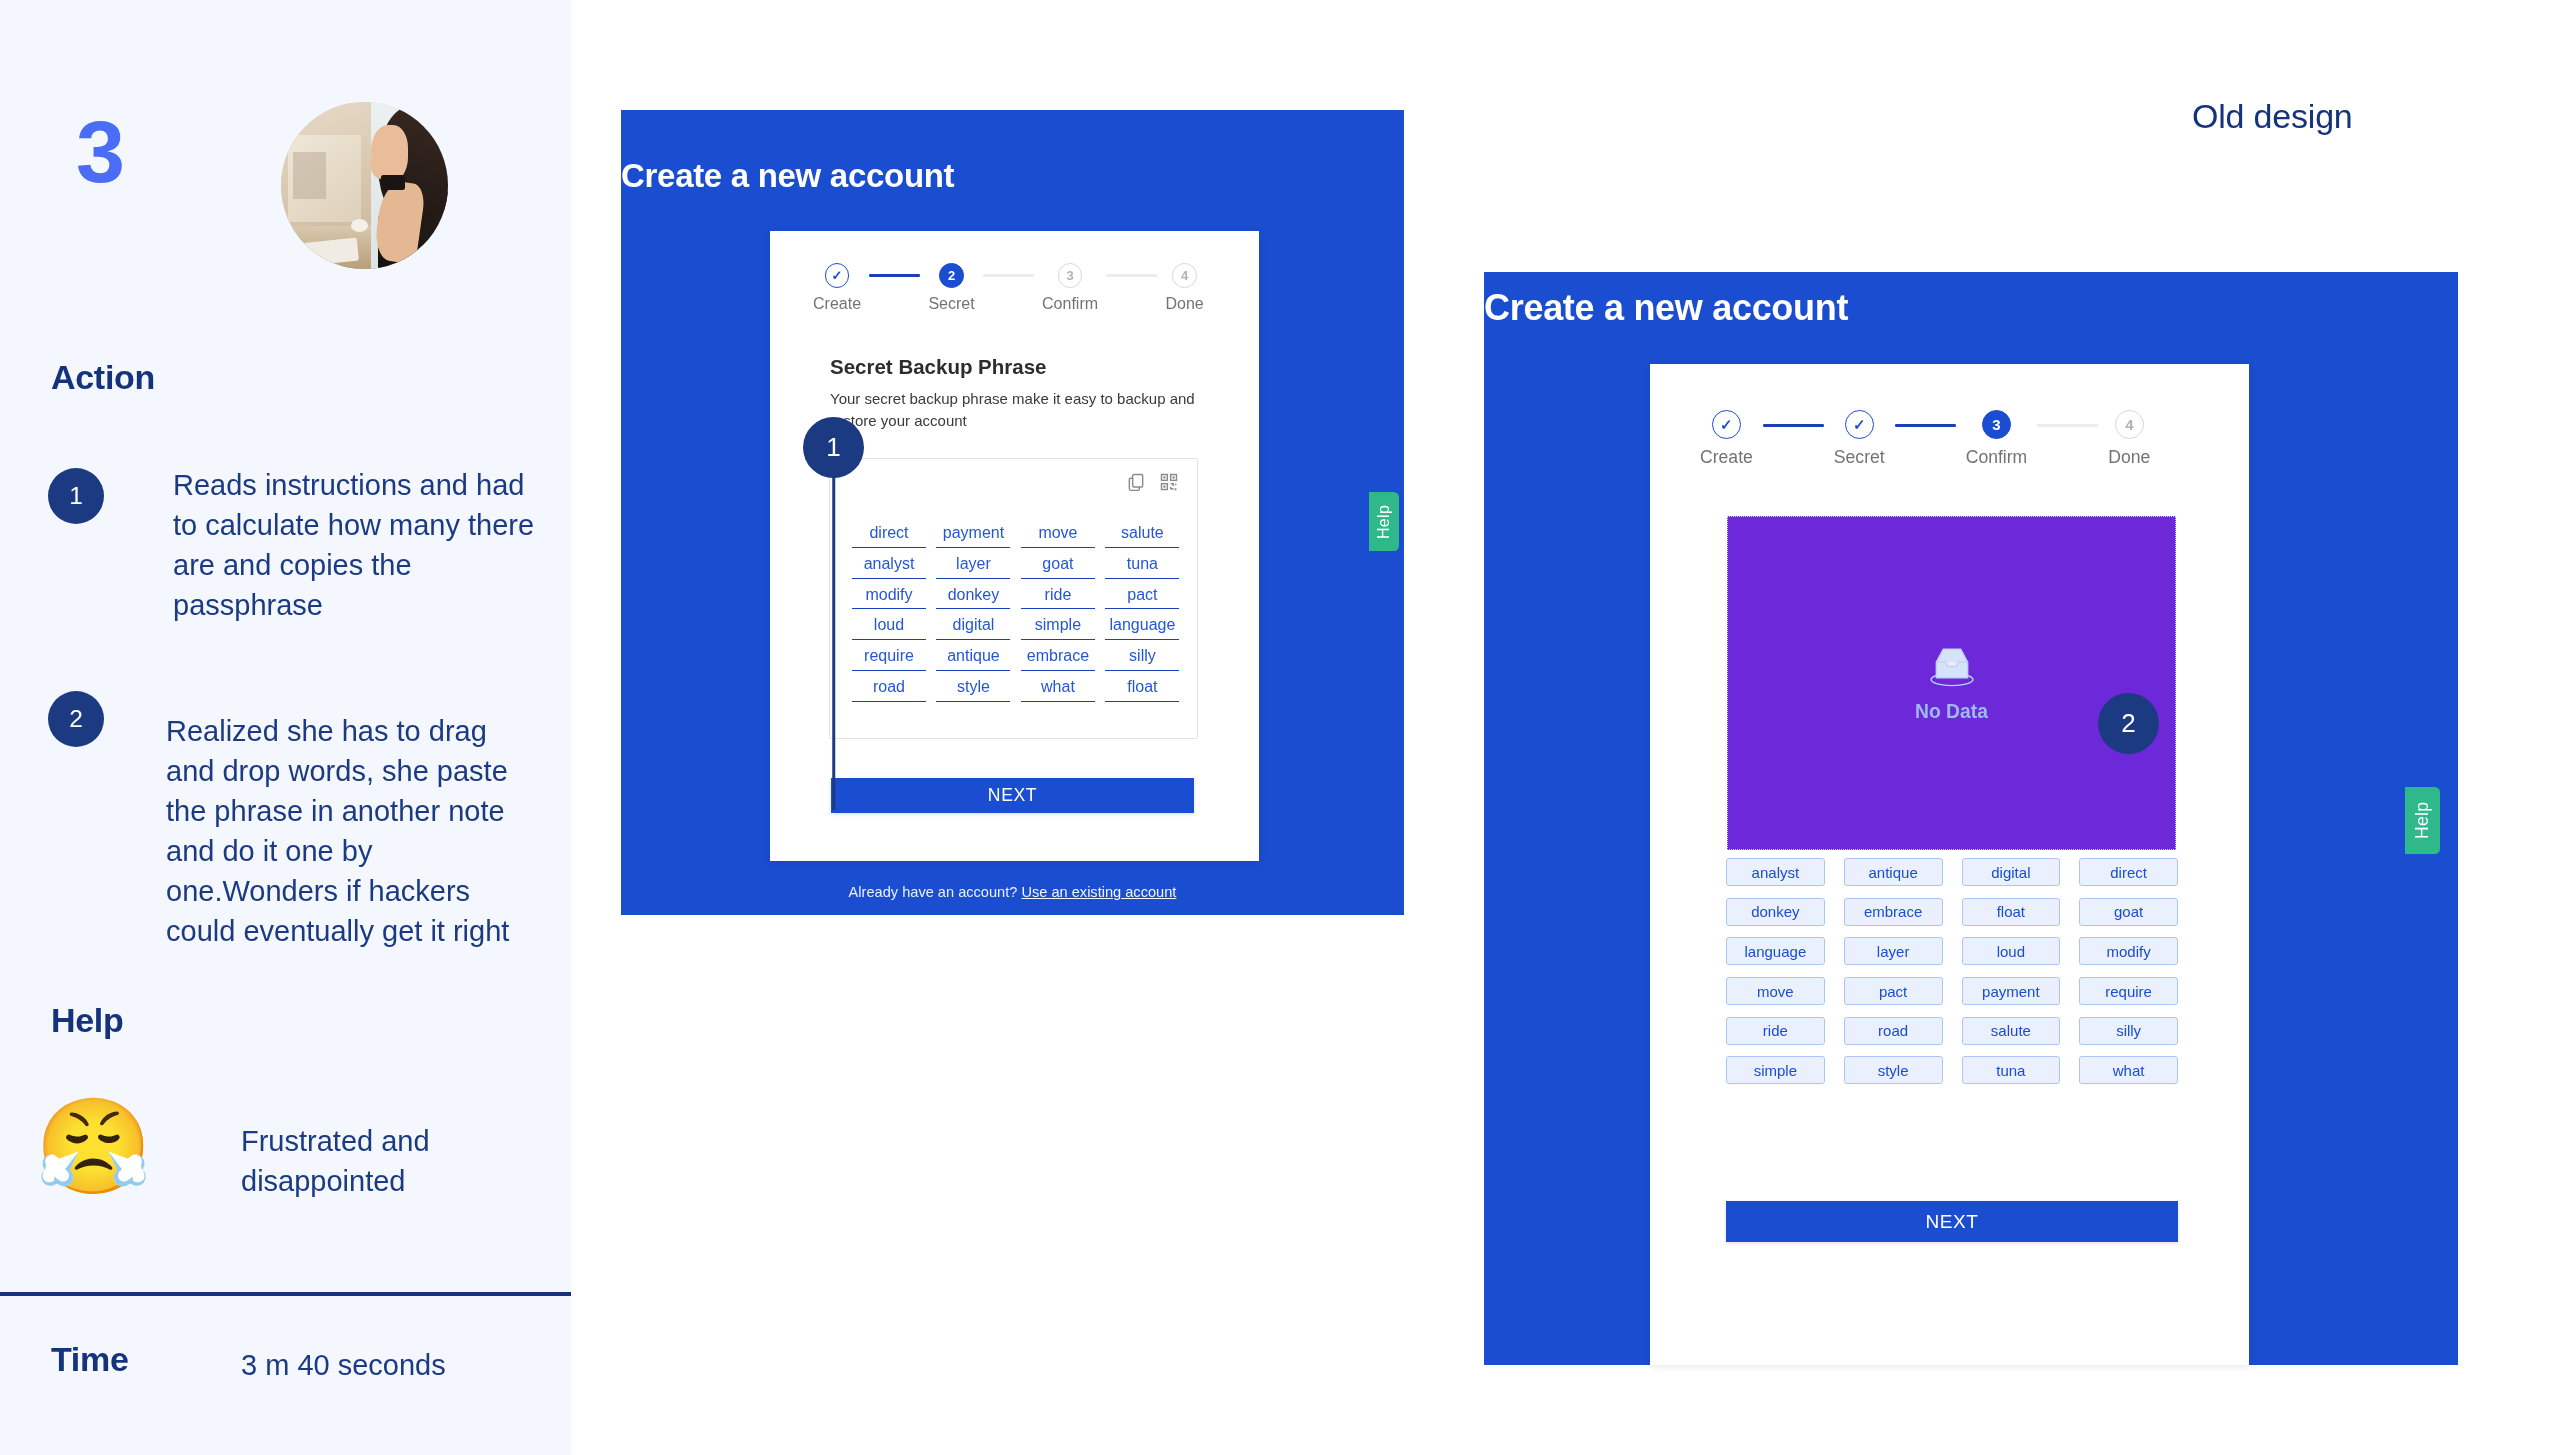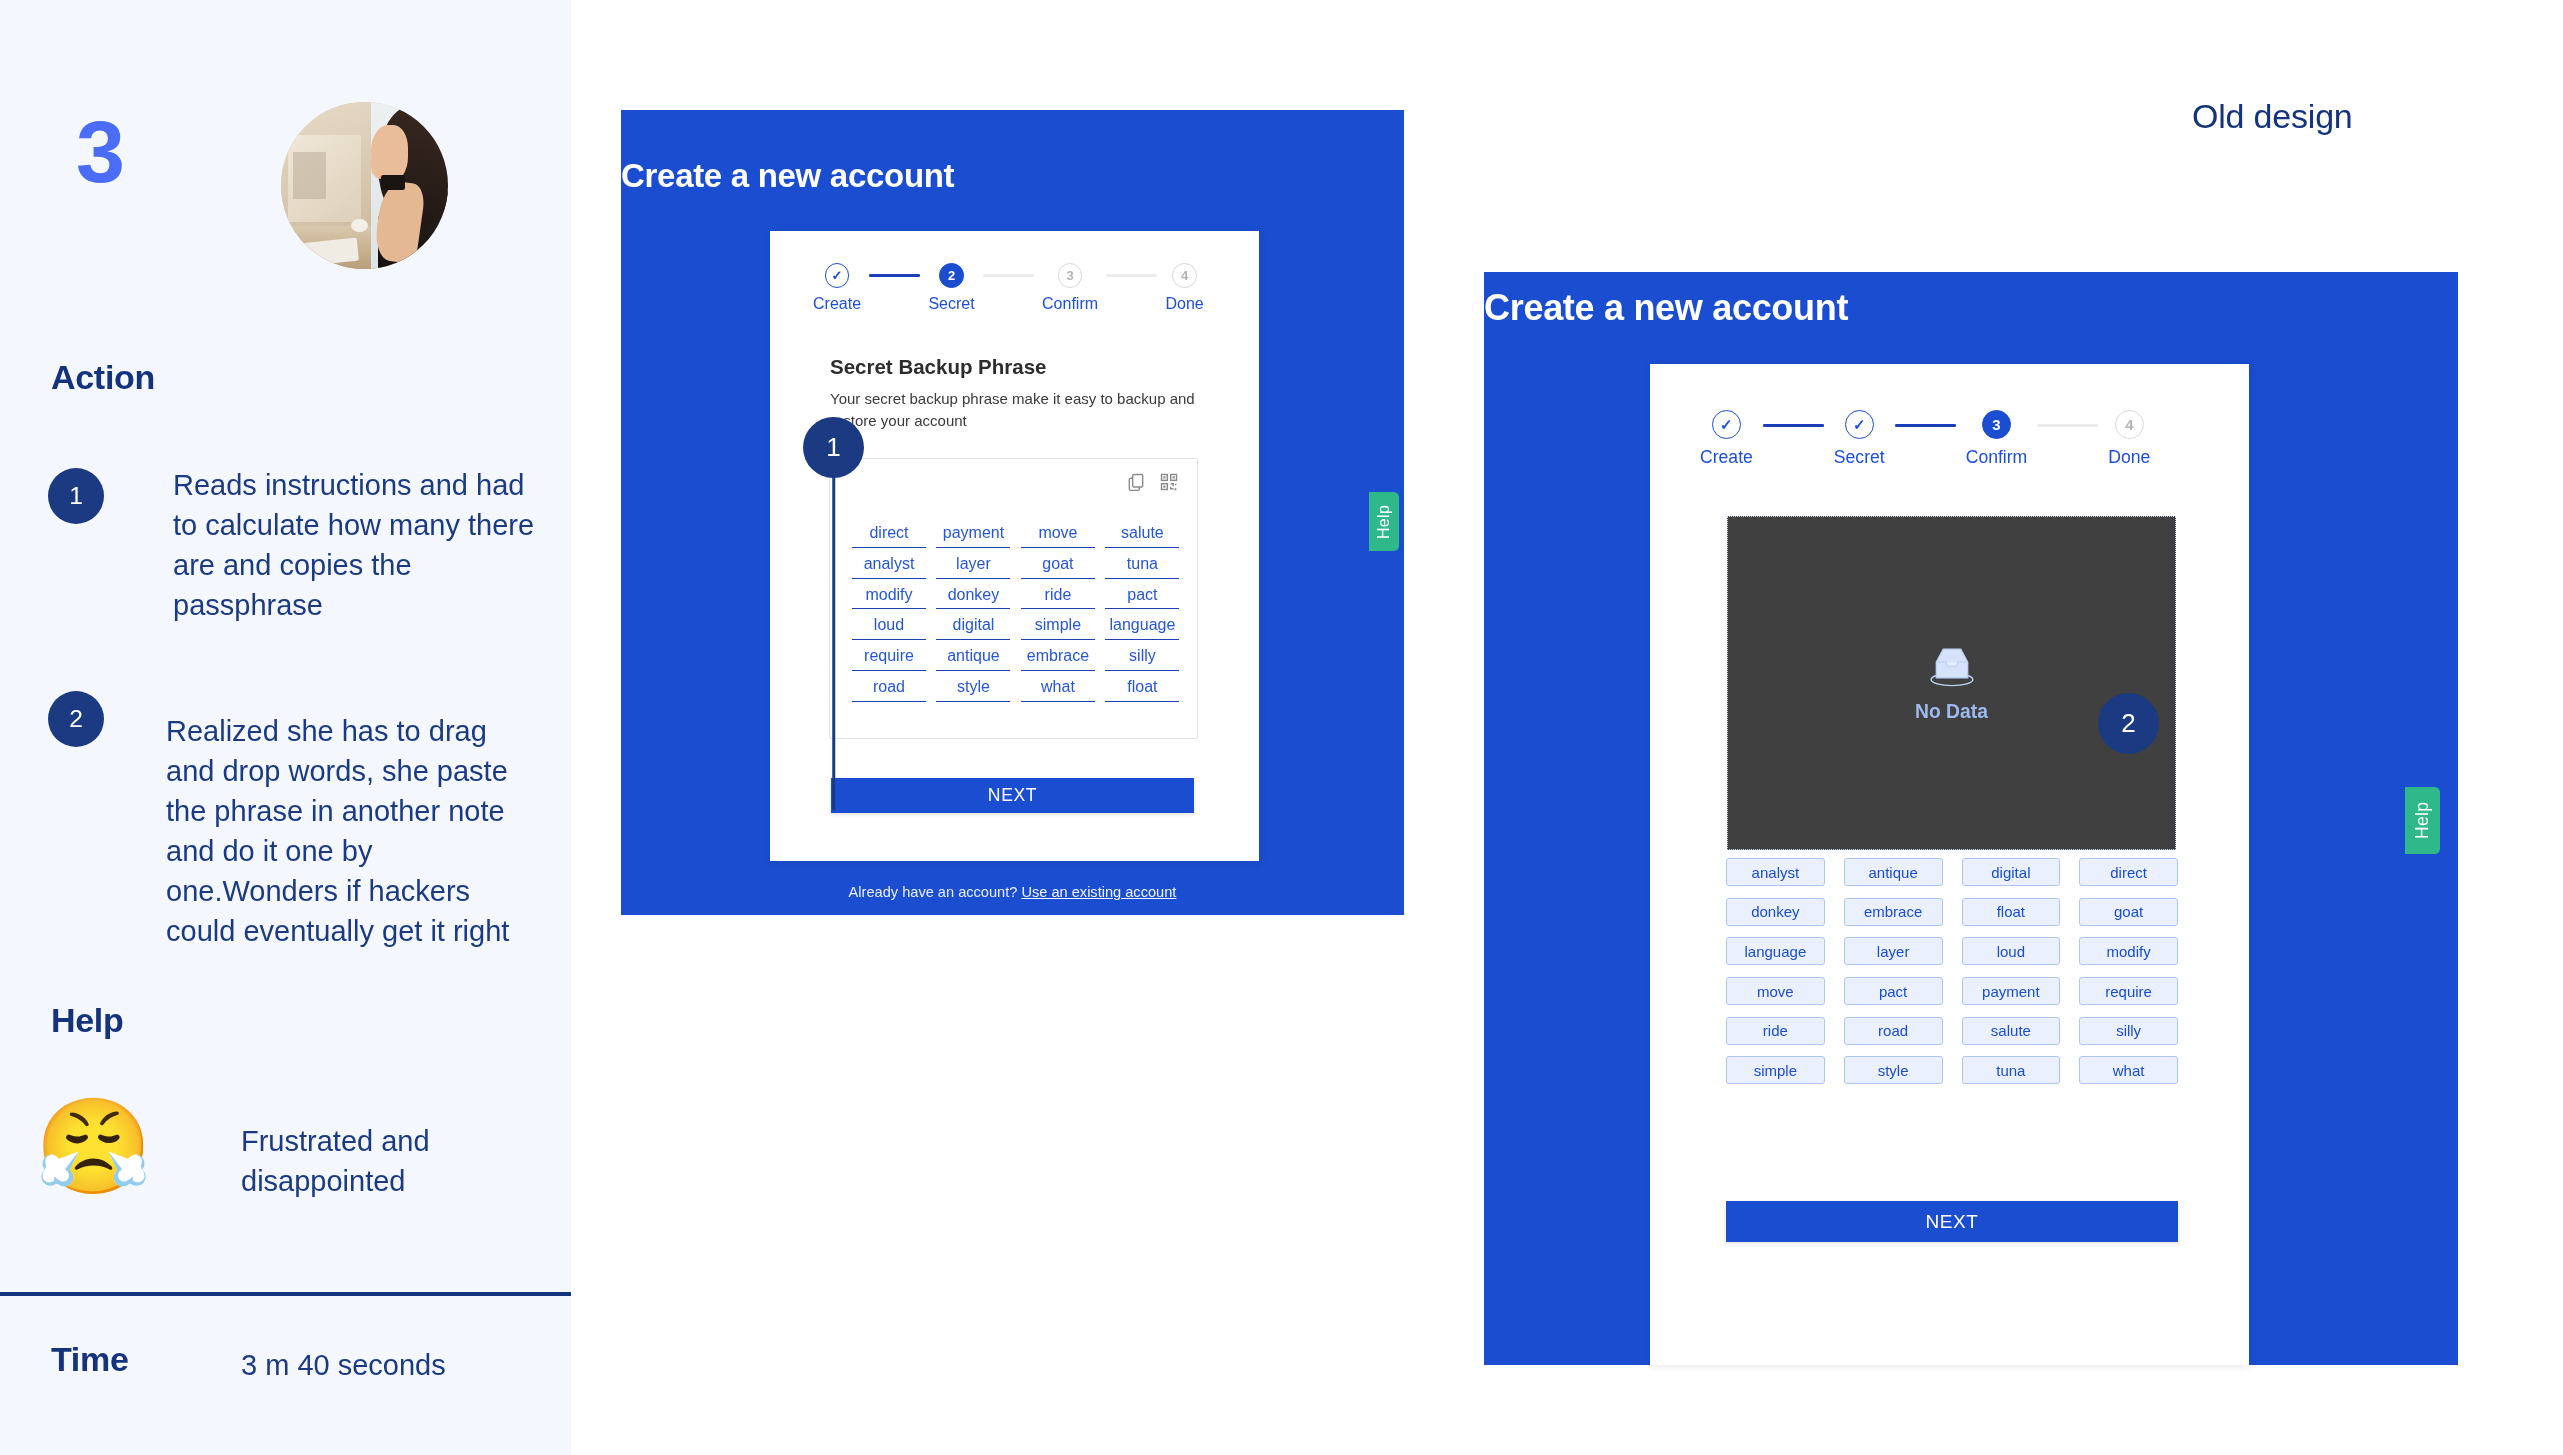--- a/index.html
+++ b/index.html
@@ -107,21 +107,21 @@
   
   .stepper { position: absolute; display: flex; align-items: flex-start; }
   .step { position: relative; display: flex; flex-direction: column; align-items: center; }
   .step .circle {
     border-radius: 50%; display: flex; align-items: center; justify-content: center;
     font-weight: 600; background: #fff;
   }
   .step .circle.done { border: 1.2px solid #1a4dcf; color: #1a4dcf; }
   .step .circle.active { background: #1a4dcf; border: 1.2px solid #1a4dcf; color: #fff; }
   .step .circle.idle { border: 1.2px solid #d8d8d8; color: #b3b3b3; }
-  .step .lbl { color: #1d4ed8; white-space: nowrap; }
+  .step .lbl { color: #737373; white-space: nowrap; }
   .connector { border-radius: 1.2px; }
   .connector.on  { background: #1a3fb8; }
   .connector.off { background: #ececec; }
 
   
   #mock1-panel { left: 621px; top: 110px; width: 783px; height: 805px; }
   #mock1-title { left: 621px; top: 157px; font-size: 33px; }
   #mock1-card  { left: 770px; top: 231px; width: 489px; height: 630px; }
   #mock1-stepper { left: 813px; top: 263px; }
   #mock1-stepper .circle { width: 24.6px; height: 24.6px; font-size: 13px; }
@@ -194,21 +194,21 @@
   #mock2-panel { left: 1484px; top: 272px; width: 974px; height: 1093px; }
   #mock2-title { left: 1484px; top: 287px; width: 974px; font-size: 36px; }
   #mock2-card  { left: 1650px; top: 364px; width: 599px; height: 1001px; }
   #mock2-stepper { left: 1700px; top: 410px; }
   #mock2-stepper .circle { width: 29px; height: 29px; font-size: 15px; }
   #mock2-stepper .lbl { font-size: 17.6px; margin-top: 8.2px; }
   #mock2-stepper .connector { width: 61px; height: 3.5px; margin: 13.5px 10px 0 10px; }
 
   #mock2-nodata {
     position: absolute; left: 1727px; top: 516px; width: 449px; height: 334px;
-    border: 1.2px dotted #c8d6f5; background: #404040;
+    border: 1.2px dotted #c8d6f5; background: #6d28d9;
     display: flex; flex-direction: column; align-items: center; justify-content: center;
   }
   #mock2-nodata .nd-text {
     color: #9ebaf0; font-size: 19.3px; font-weight: 700; margin-top: 9.4px;
   }
   #mock2-chips {
     position: absolute; left: 1726px; top: 858px; width: 452px;
     display: grid; grid-template-columns: repeat(4, 1fr); column-gap: 19px; row-gap: 11.7px;
   }
   #mock2-chips .chip {

